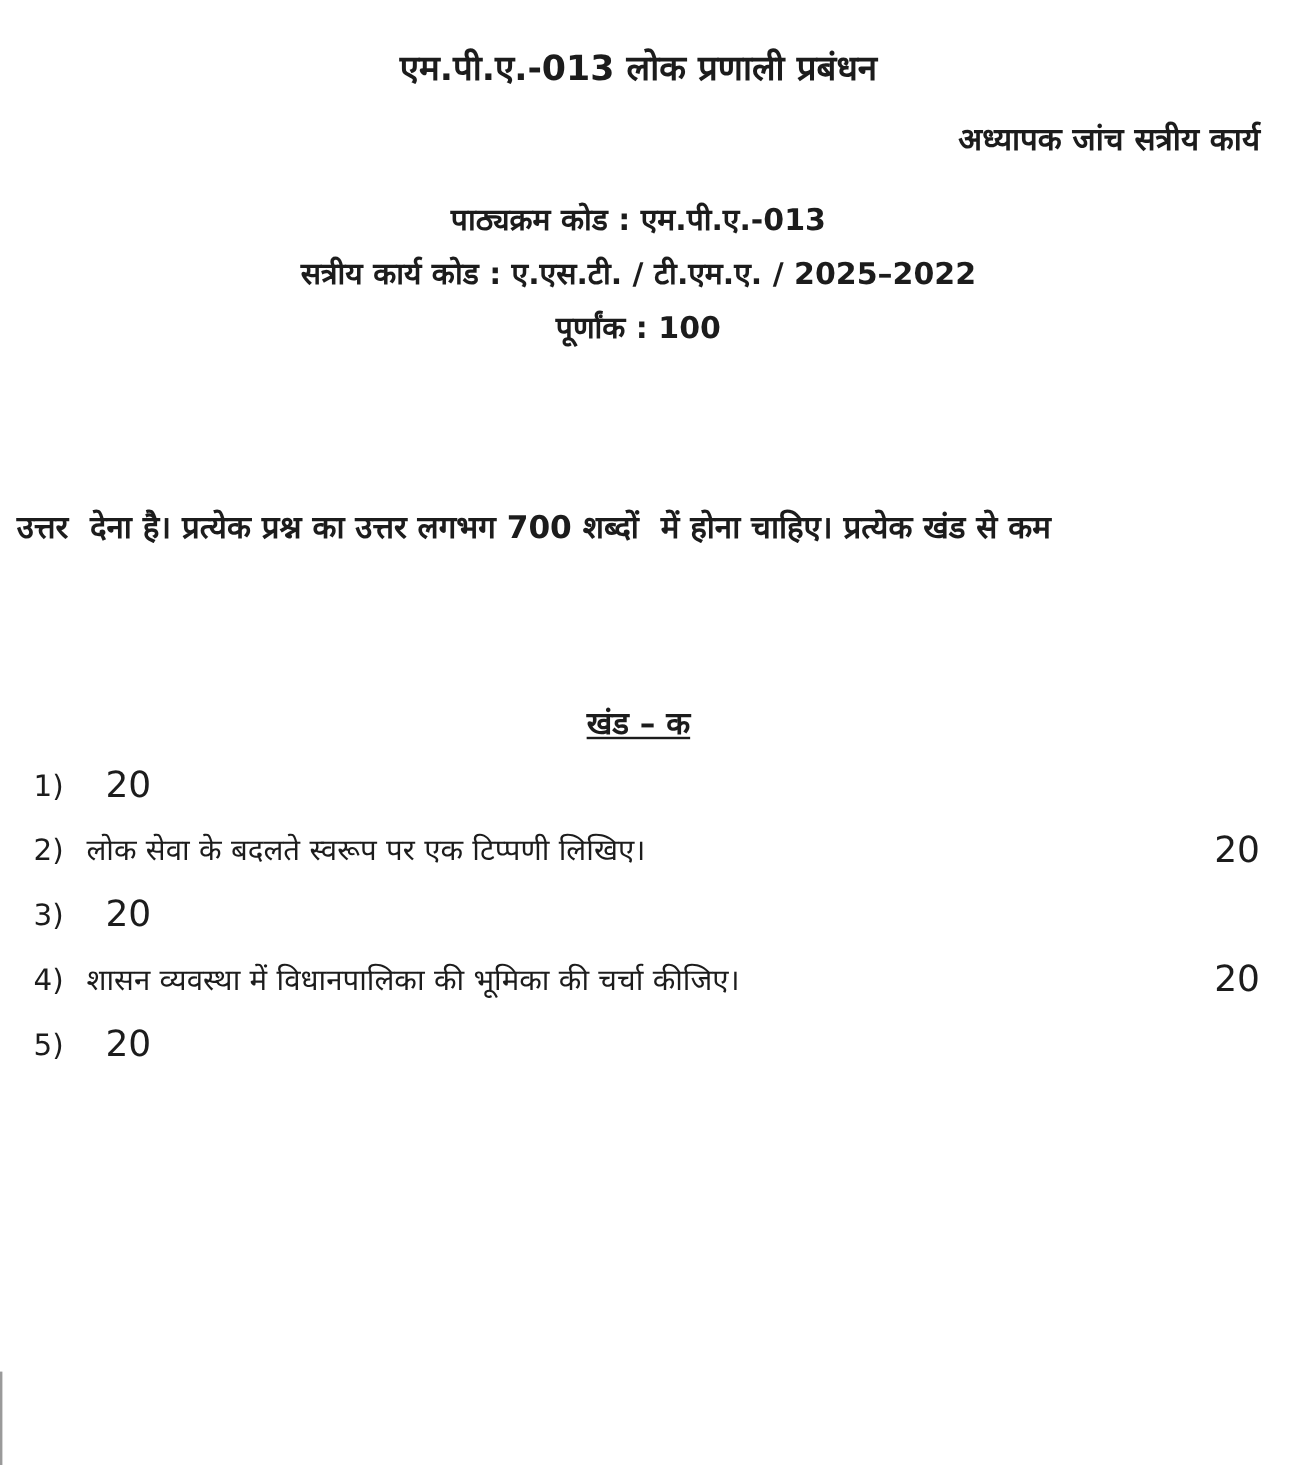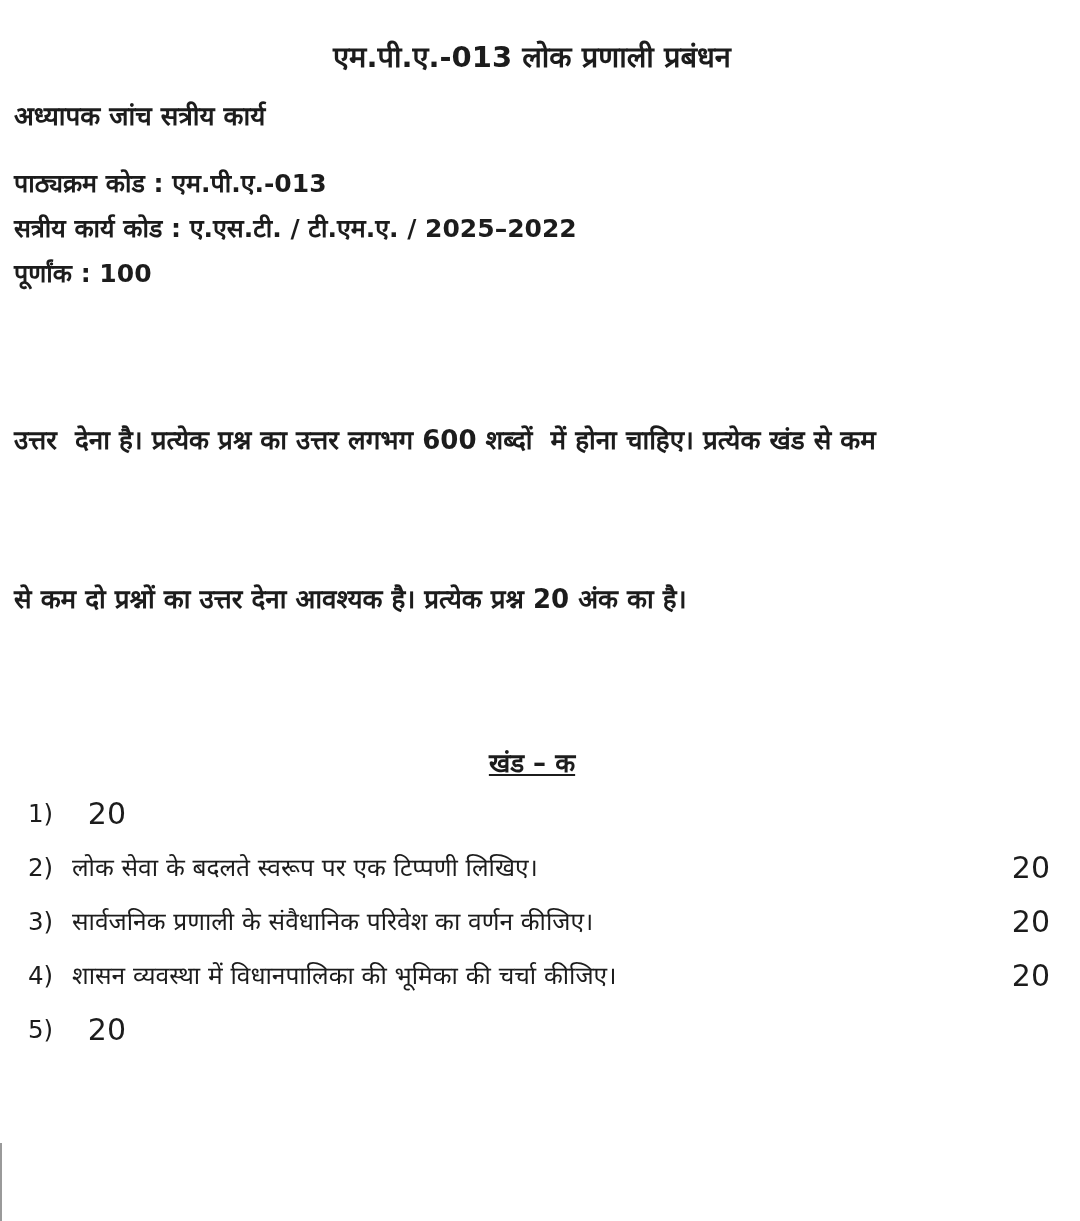--- a/index.html
+++ b/index.html
@@ -15,28 +15,28 @@
     width: 1080px; height: 998px;
     padding: 36px 30px 0 14px;
     background: #ffffff;
   }
   .title {
     text-align: center;
     font-size: 29px;
     font-weight: bold;
   }
   .subtitle {
-    text-align: left;
+    text-align: right;
     font-size: 26px;
     font-weight: bold;
     margin-top: 22px;
   }
   .meta {
     margin-top: 28px;
-    text-align: left;
+    text-align: center;
     font-weight: bold;
     font-size: 25px;
     line-height: 45px;
   }
   .instructions {
     margin-top: 12px;
     font-weight: bold;
     font-size: 26px;
     line-height: 53px;
     white-space: pre-wrap;
@@ -83,40 +83,38 @@
   <div class="title">एम.पी.ए.-013 लोक प्रणाली प्रबंधन</div>
   <div class="subtitle">अध्यापक जांच सत्रीय कार्य</div>
 
   <div class="meta">
     <div>पाठ्यक्रम कोड : एम.पी.ए.-013</div>
     <div>सत्रीय कार्य कोड : ए.एस.टी. / टी.एम.ए. / 2025–2022</div>
     <div>पूर्णांक : 100</div>
   </div>
 
   <div class="instructions">
-    <div>उत्तर  देना है। प्रत्येक प्रश्न का उत्तर लगभग 600 शब्दों  में होना चाहिए। प्रत्येक खंड से कम</div>
-    <div>से कम दो प्रश्नों का उत्तर देना आवश्यक है। प्रत्येक प्रश्न 20 अंक का है।</div>
+    <div>उत्तर  देना है। प्रत्येक प्रश्न का उत्तर लगभग 700 शब्दों  में होना चाहिए। प्रत्येक खंड से कम</div>
   </div>
 
   <div class="section-heading">खंड – क</div>
 
   <div class="q-row">
     <span class="q-num">1)</span>
     <span class="q-marks">20</span>
   </div>
 
   <div class="q-row">
     <span class="q-num">2)</span>
     <span class="q-text">लोक सेवा के बदलते स्वरूप पर एक टिप्पणी लिखिए।</span>
     <span class="q-marks">20</span>
   </div>
 
   <div class="q-row">
     <span class="q-num">3)</span>
-    <span class="q-text">सार्वजनिक प्रणाली के संवैधानिक परिवेश का वर्णन कीजिए।</span>
     <span class="q-marks">20</span>
   </div>
 
   <div class="q-row">
     <span class="q-num">4)</span>
     <span class="q-text">शासन व्यवस्था में विधानपालिका की भूमिका की चर्चा कीजिए।</span>
     <span class="q-marks">20</span>
   </div>
 
   <div class="q-row">

